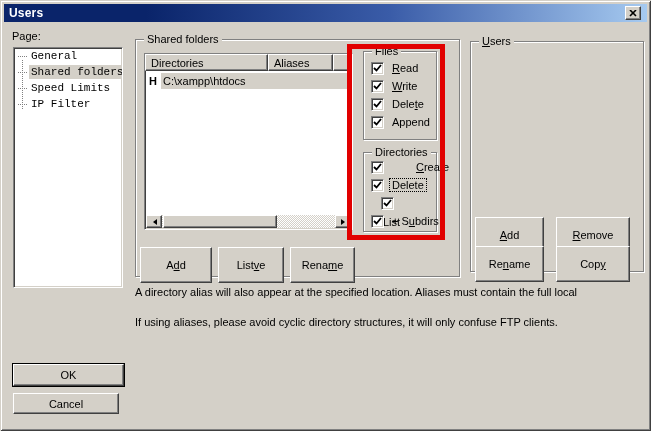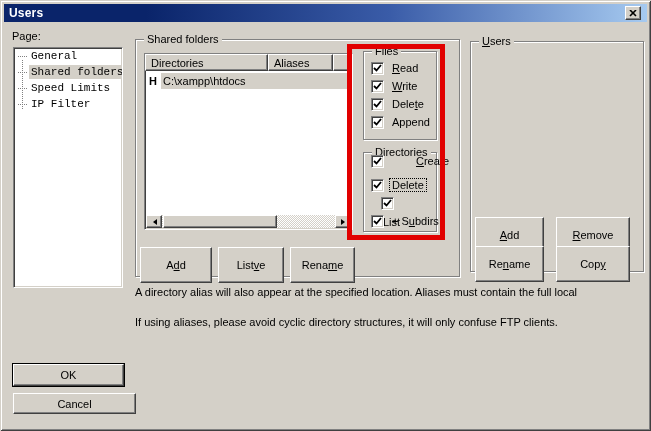--- a/index.html
+++ b/index.html
@@ -200,21 +200,21 @@
           <svg width="9" height="9" viewBox="0 0 9 9">
             <path d="M1 4 L3.5 6.5 L8 1" fill="none" stroke="#000" stroke-width="1.8"></path>
           </svg>
         </span>
       <span class="cb-label"><span>Append</span><u></u><span></span></span>
     </div>
   </div>
 
   <div class="group" style="left:363px; top:152px; width:74px; height:80px;">
     <span class="group-caption">Directories</span>
-    <div class="cb-row" style="left:7px; top:2px;gap:30px;">
+    <div class="cb-row" style="left:7px; top:8px;gap:30px;">
       <span class="cb">
           <svg width="9" height="9" viewBox="0 0 9 9">
             <path d="M1 4 L3.5 6.5 L8 1" fill="none" stroke="#000" stroke-width="1.8"></path>
           </svg>
         </span>
       <span class="cb-label"><span></span><u>C</u><span>reate</span></span>
     </div>
     <div class="cb-row" style="left:7px; top:26px;">
       <span class="cb">
           <svg width="9" height="9" viewBox="0 0 9 9">
@@ -256,15 +256,15 @@
     <span><span>Re</span><u>n</u><span>ame</span></span>
   </div>
   <div class="btn" style="left:556px; top:246px; width:74px;">
     <span><span>Cop</span><u>y</u><span></span></span>
   </div>
 
   <div class="notes" style="top:286px;">A directory alias will also appear at the specified location. Aliases must contain the full local</div>
   <div class="notes" style="top:316px;">If using aliases, please avoid cyclic directory structures, it will only confuse FTP clients.</div>
 
   <div class="btn btn-default" style="left:13px; top:364px; width:111px; height:22px;">OK</div>
-  <div class="btn" style="left:13px; top:393px; width:123px; height:21px;">Cancel</div>
+  <div class="btn" style="left:13px; top:393px; width:106px; height:21px;">Cancel</div>
 
 </div>
 
 </body></html>

